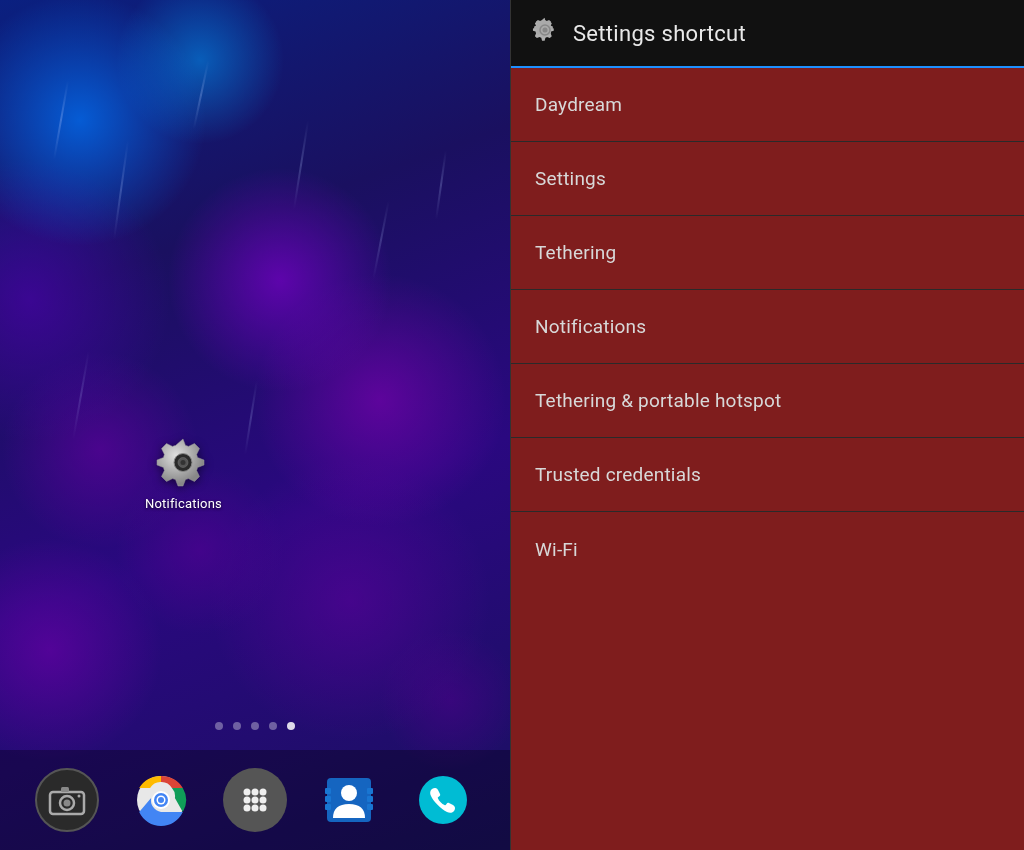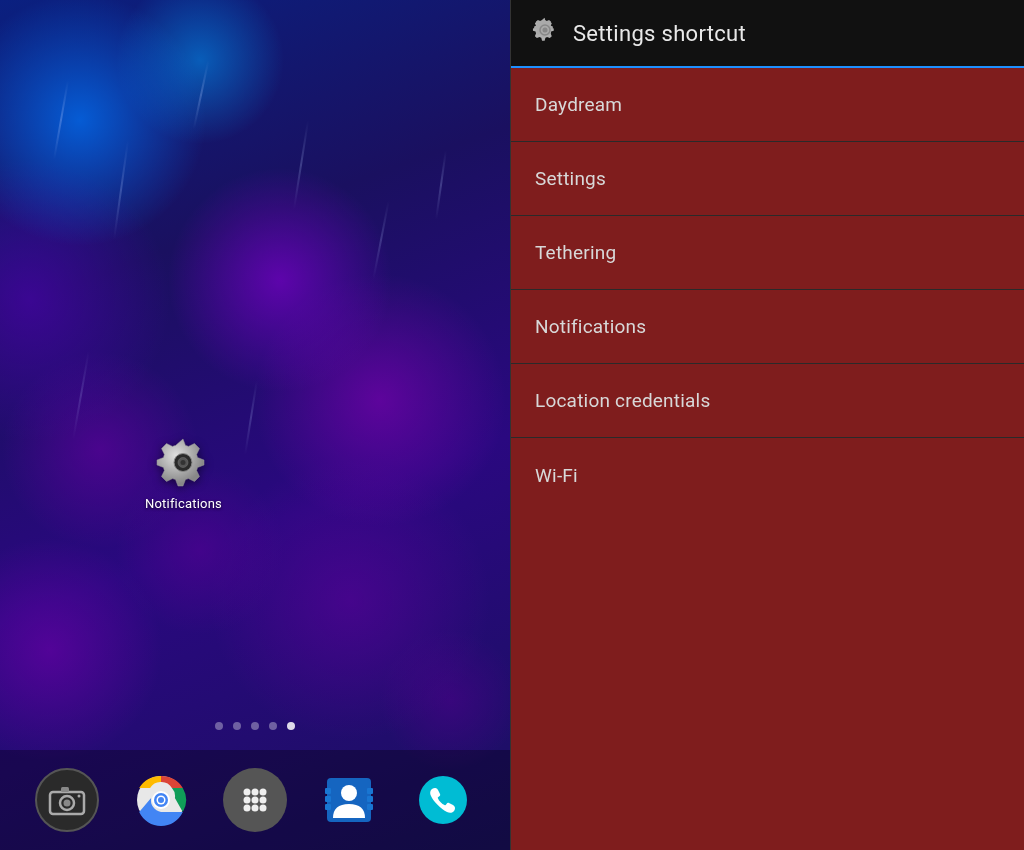--- a/index.html
+++ b/index.html
@@ -325,19 +325,22 @@
     <div class="settings-item">
       <span class="settings-item-label">Settings</span>
     </div>
     <div class="settings-item">
       <span class="settings-item-label">Tethering</span>
     </div>
     <div class="settings-item">
       <span class="settings-item-label">Notifications</span>
     </div>
     <div class="settings-item">
-      <span class="settings-item-label">Location credentials</span>
+      <span class="settings-item-label">Tethering &amp; portable hotspot</span>
+    </div>
+    <div class="settings-item">
+      <span class="settings-item-label">Trusted credentials</span>
     </div>
     <div class="settings-item" style="border-bottom: none;">
       <span class="settings-item-label">Wi-Fi</span>
     </div>
   </div>
 </div>
 
 </body></html>

